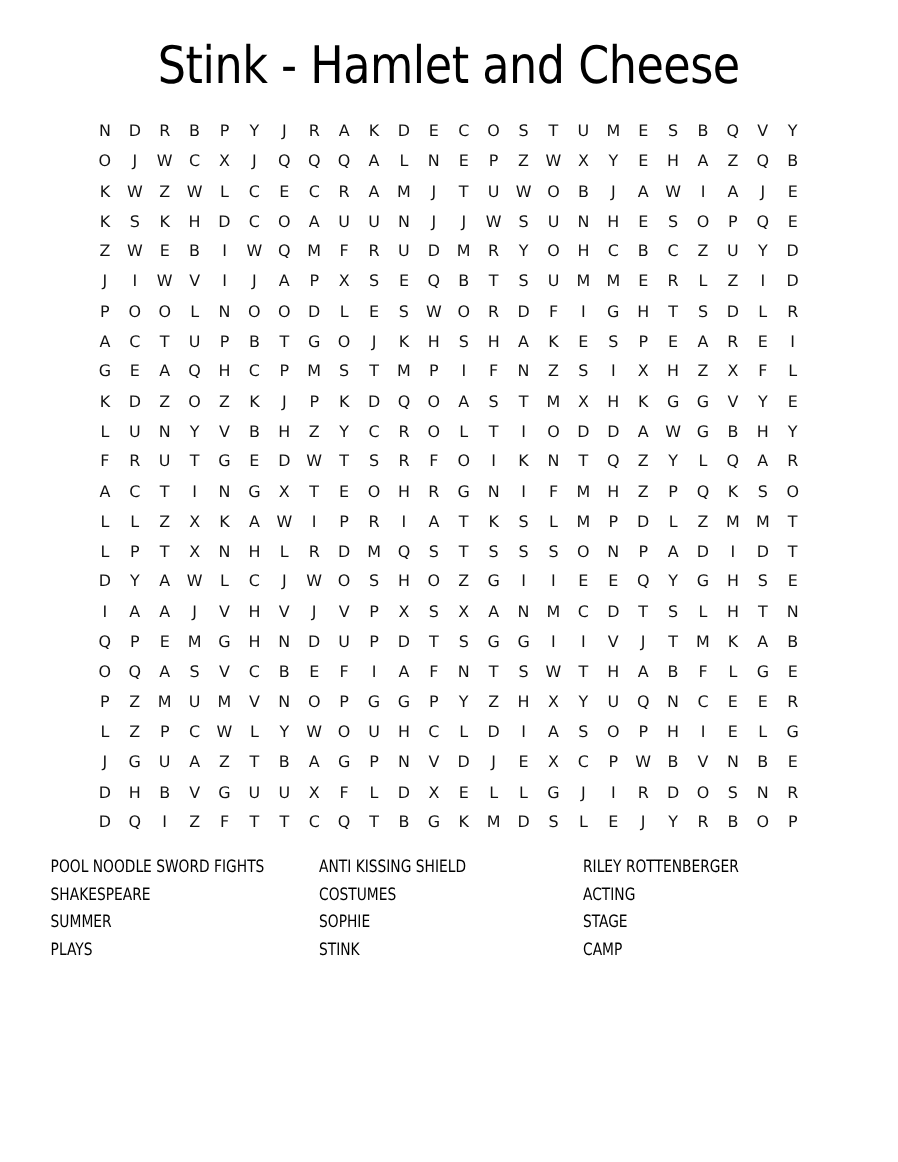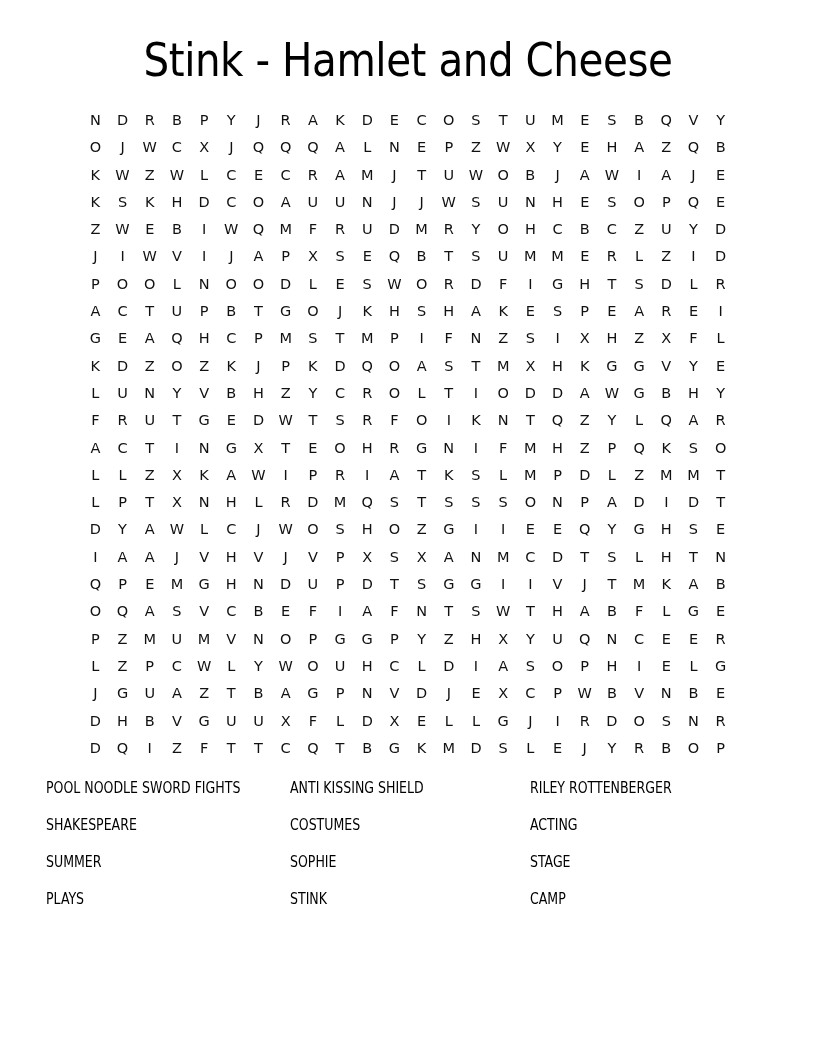--- a/index.html
+++ b/index.html
@@ -62,21 +62,21 @@
     height: 27.3px;
     user-select: none;
   }
 
   
   .word-list {
     margin: 18px 0 0 0;
     padding: 0 24px 0 46px;
     display: grid;
     grid-template-columns: 244px 240px 1fr;
-    row-gap: 20px;
+    row-gap: 8px;
   }
   .word-item {
     font-family: "DejaVu Sans Condensed", "DejaVu Sans", sans-serif;
     font-size: 15.5px;
     line-height: 17px;
     color: #000000;
     white-space: nowrap;
     transform: scaleX(0.9);
     transform-origin: left center;
   }

